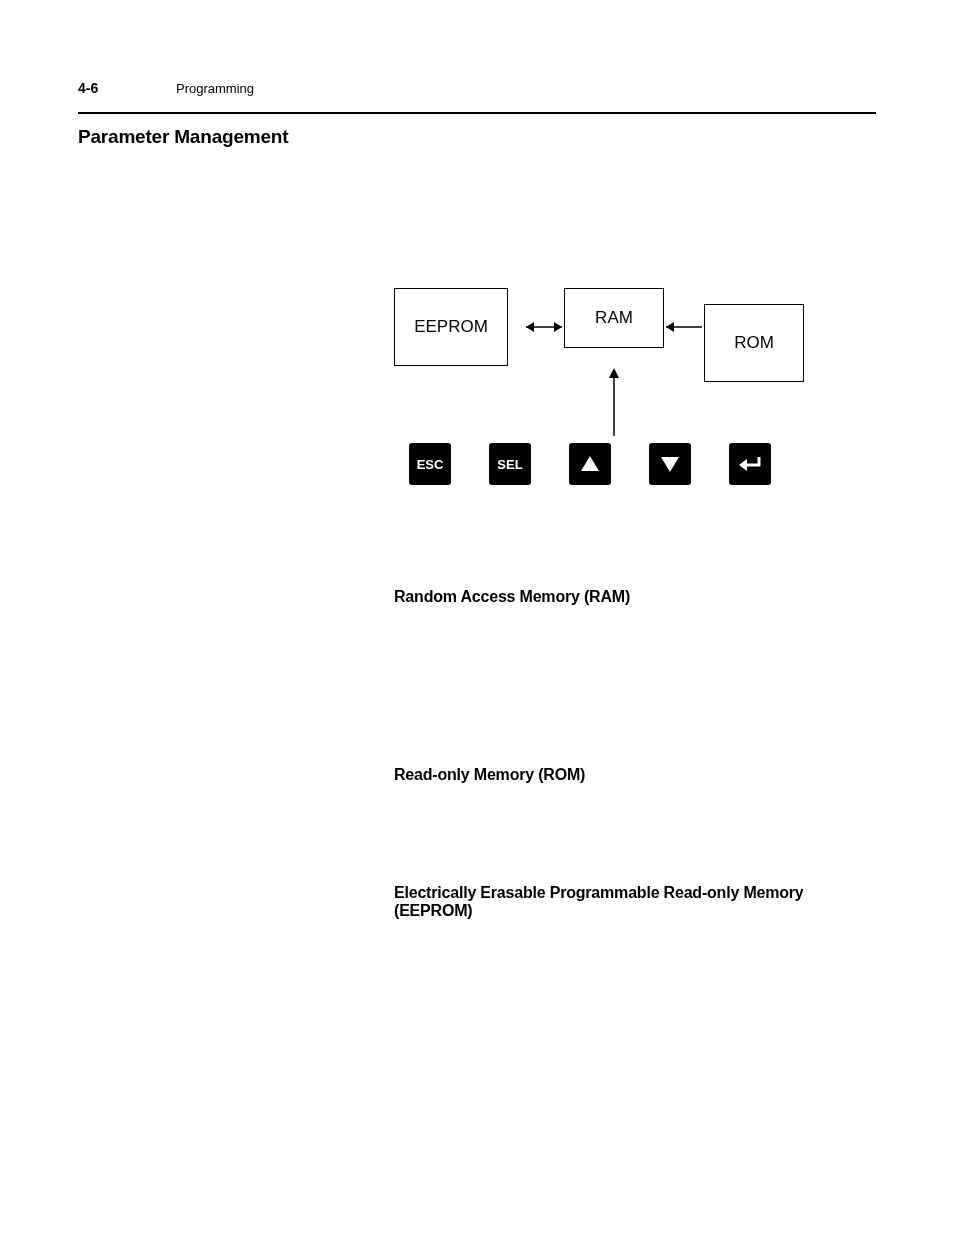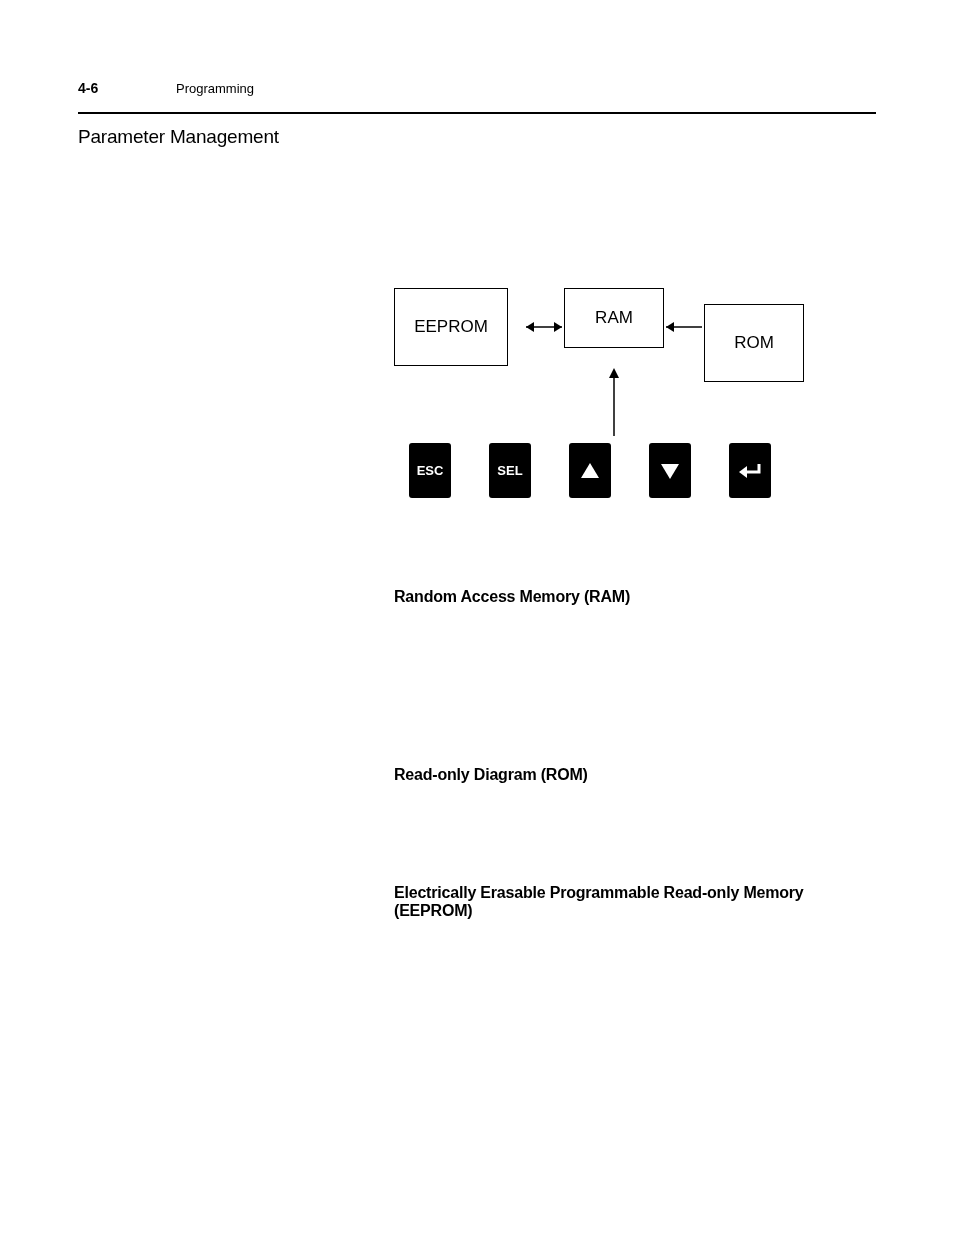--- a/index.html
+++ b/index.html
@@ -24,21 +24,21 @@
   }
   .page-num {
     font-weight: 700;
     font-size: 14px;
     width: 98px;
   }
   .chapter {
     font-size: 13px;
   }
   .main-heading {
-    font-weight: 400;
+    font-weight: 700;
     font-size: 19px;
     margin-top: 12px;
     letter-spacing: -0.2px;
   }
   .content-col {
     margin-left: 316px; 
     margin-top: 140px;
   }
   .figure-caption {
     font-weight: 700;
@@ -67,21 +67,21 @@
   }
   .sub-heading.sp {
     margin-top: 160px;
   }
   .sub-heading.sp2 {
     margin-top: 100px;
   }
   .key {
     position: absolute;
     width: 42px;
-    height: 55px;
+    height: 42px;
     background: #000;
     color: #fff;
     display: flex;
     align-items: center;
     justify-content: center;
     font-size: 13px;
     font-weight: 700;
     border-radius: 3px;
   }
   .key svg { display:block; }
@@ -134,17 +134,17 @@
       </div>
       <div class="key" style="left:335px; top:155px;">
         <svg width="26" height="22">
           <polyline points="22,4 22,12 8,12" fill="none" stroke="#fff" stroke-width="3"></polyline>
           <polygon points="10,6 10,18 2,12" fill="#fff"></polygon>
         </svg>
       </div>
     </div>
 
     <div class="sub-heading">Random Access Memory (RAM)</div>
-    <div class="sub-heading sp">Read-only Diagram (ROM)</div>
+    <div class="sub-heading sp">Read-only Memory (ROM)</div>
     <div class="sub-heading sp2" style="max-width:460px;">Electrically Erasable Programmable Read-only Memory (EEPROM)</div>
 
   </div>
 </div>
 
 </body></html>

